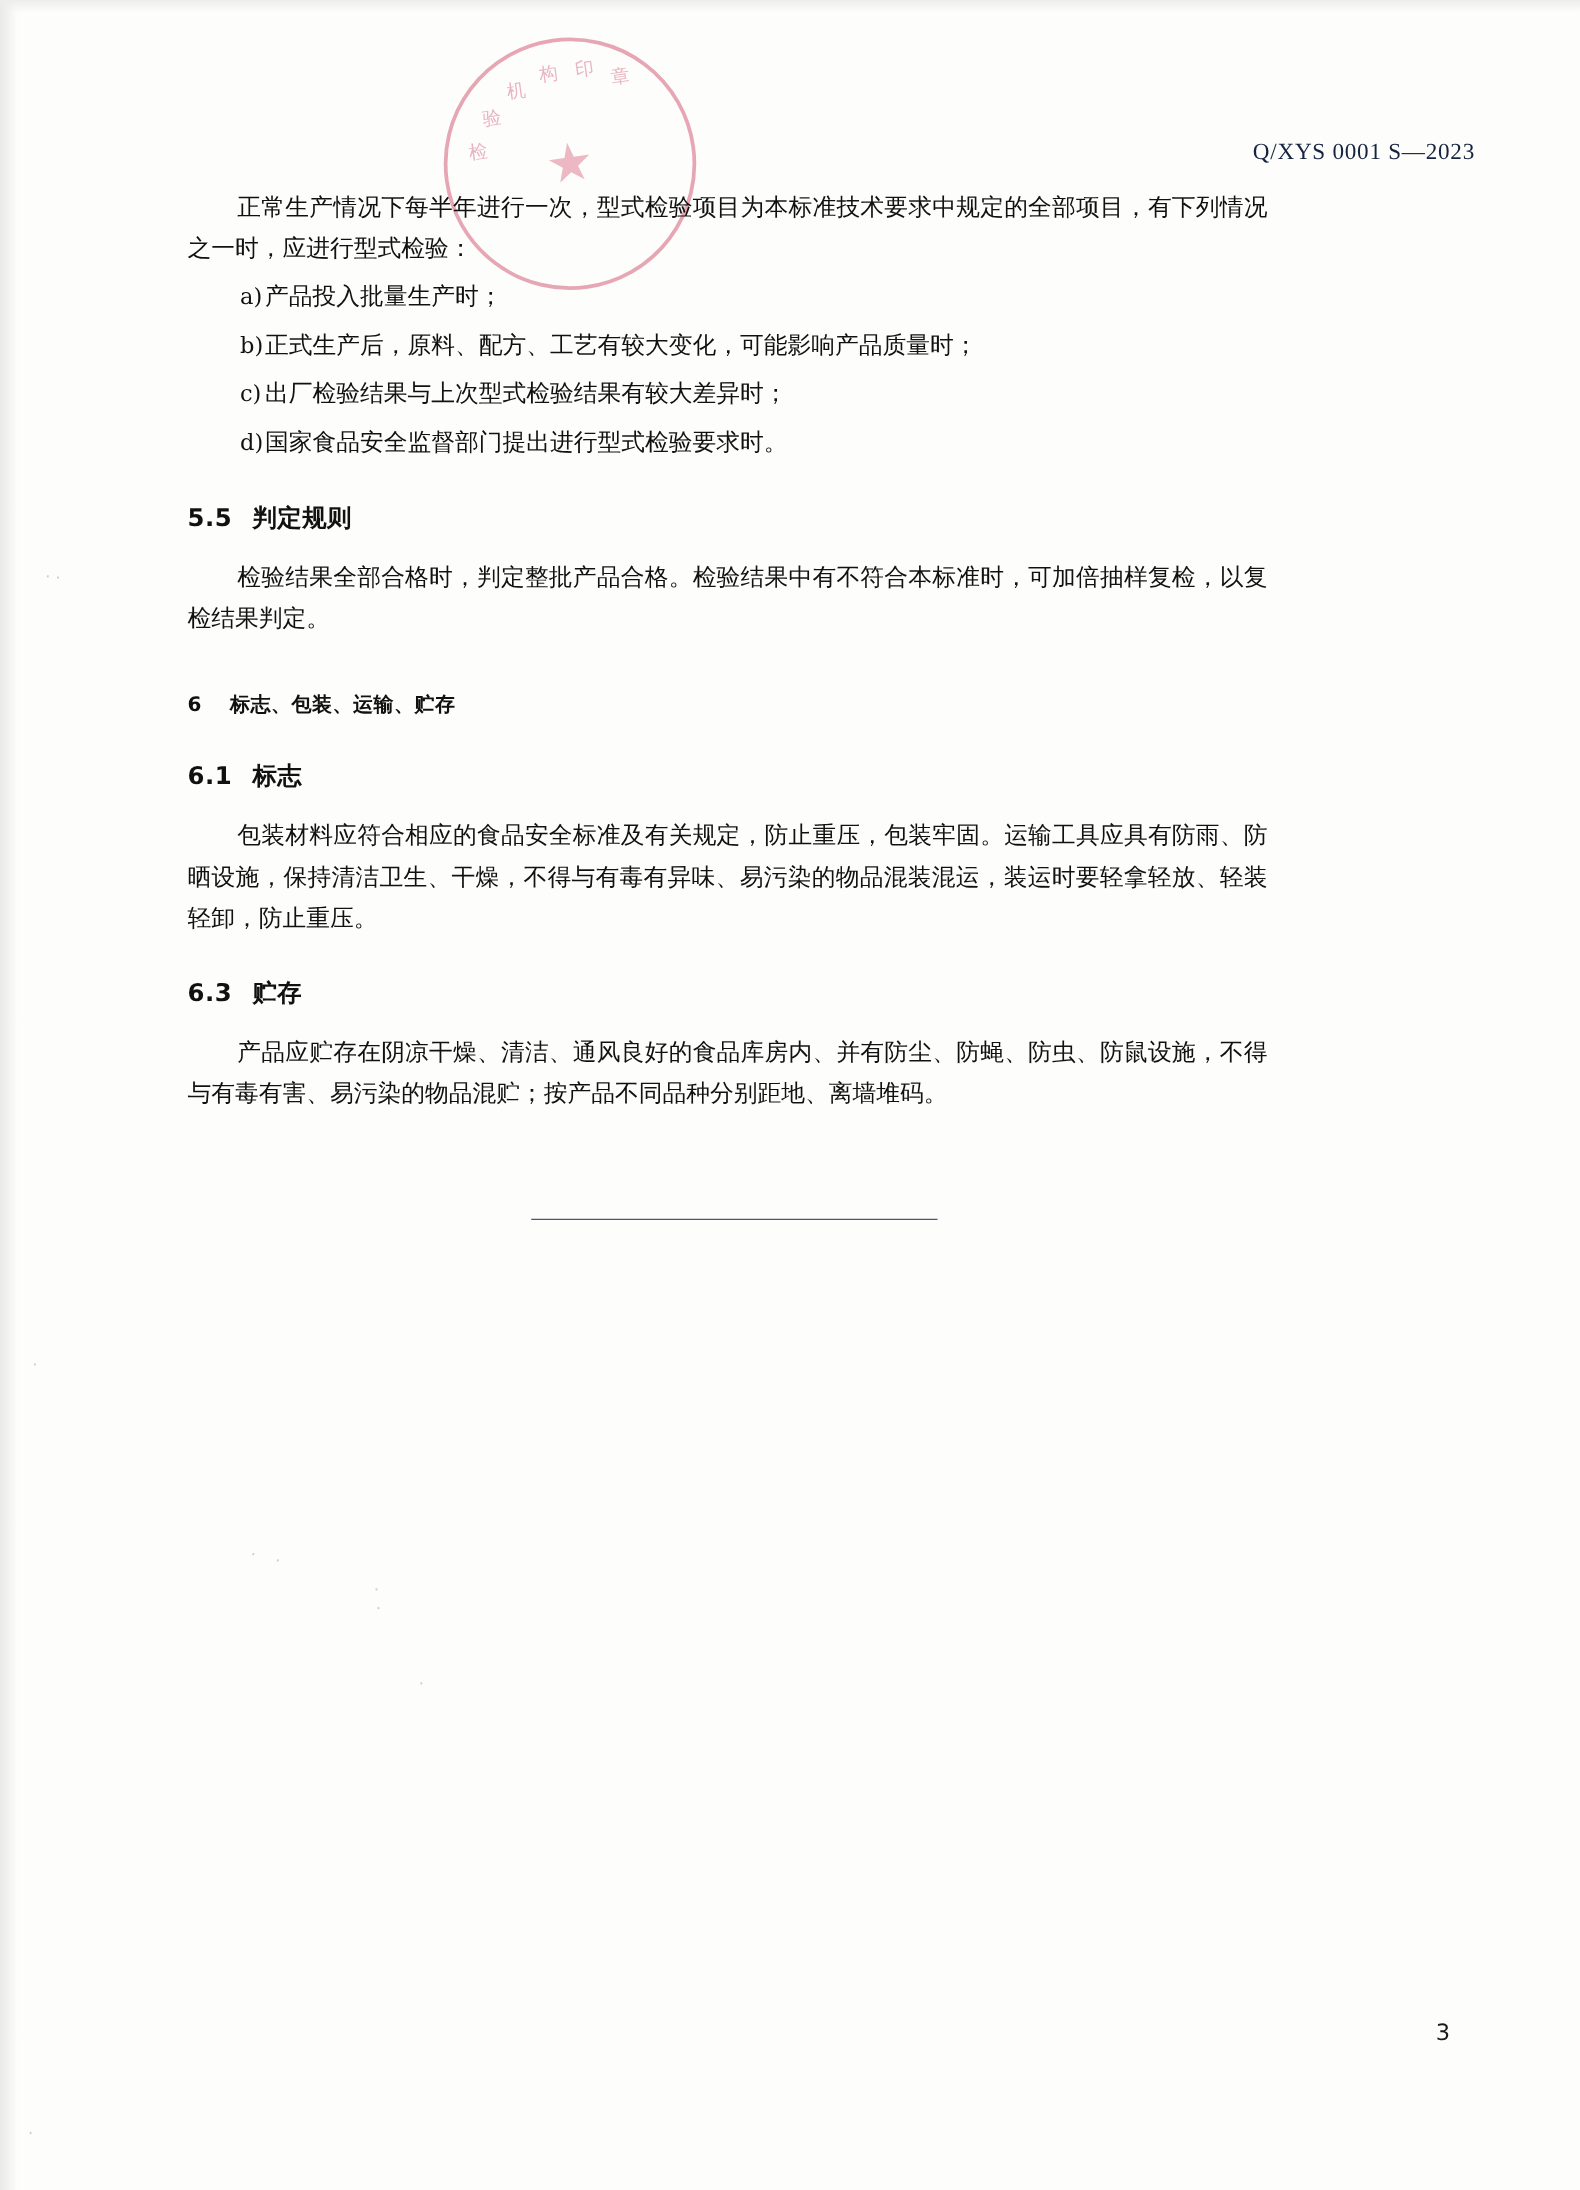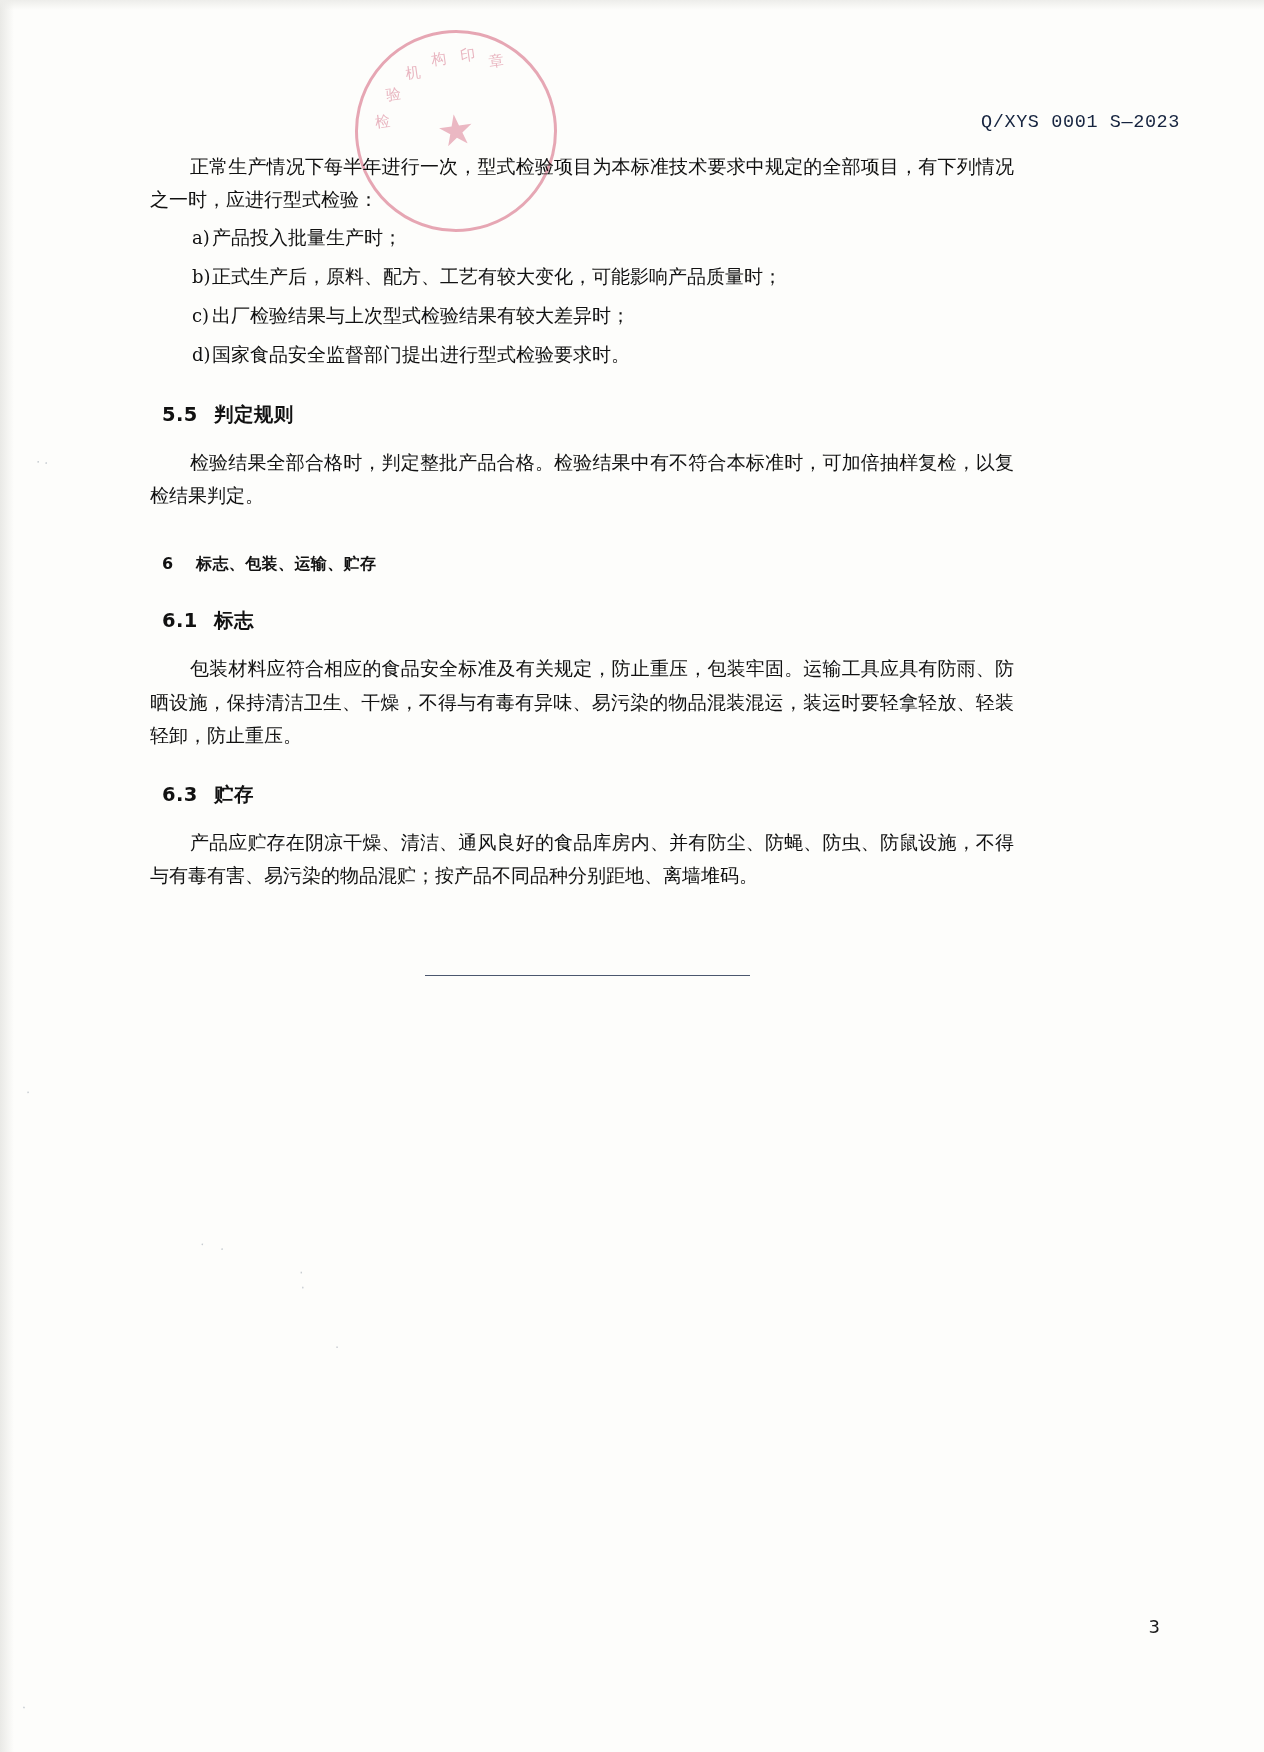--- a/index.html
+++ b/index.html
@@ -30,21 +30,21 @@
     width: 100%; height: 10px;
     background: linear-gradient(to bottom, #ededea, rgba(255,255,255,0));
     pointer-events: none;
   }
   .header-code {
     position: absolute;
     right: 84px;
     top: 112px;
     font-size: 18.5px;
     letter-spacing: 0.6px;
-    font-family: Liberation Mono, monospace;
+    font-family: Liberation Serif, serif;
     color: #16243f;
     white-space: nowrap;
   }
   .stamp {
     position: absolute;
     left: 355px;
     top: 30px;
     width: 196px;
     height: 196px;
     border: 3px solid #d4607a;
@@ -114,21 +114,21 @@
     flex: 0 0 62px;
     padding-left: 42px;
     box-sizing: border-box;
     font-family: "DejaVu Serif", serif;
     font-size: 18px;
   }
   .list .item-text {
     flex: 1 1 auto;
   }
   .heading {
-    margin: 26px 0 14px 12px;
+    margin: 26px 0 14px 0;
     font-size: 19.5px;
     font-weight: bold;
     letter-spacing: 0.4px;
   }
   .heading .num {
     display: inline-block;
     min-width: 52px;
     font-weight: bold;
   }
   .heading.big {

